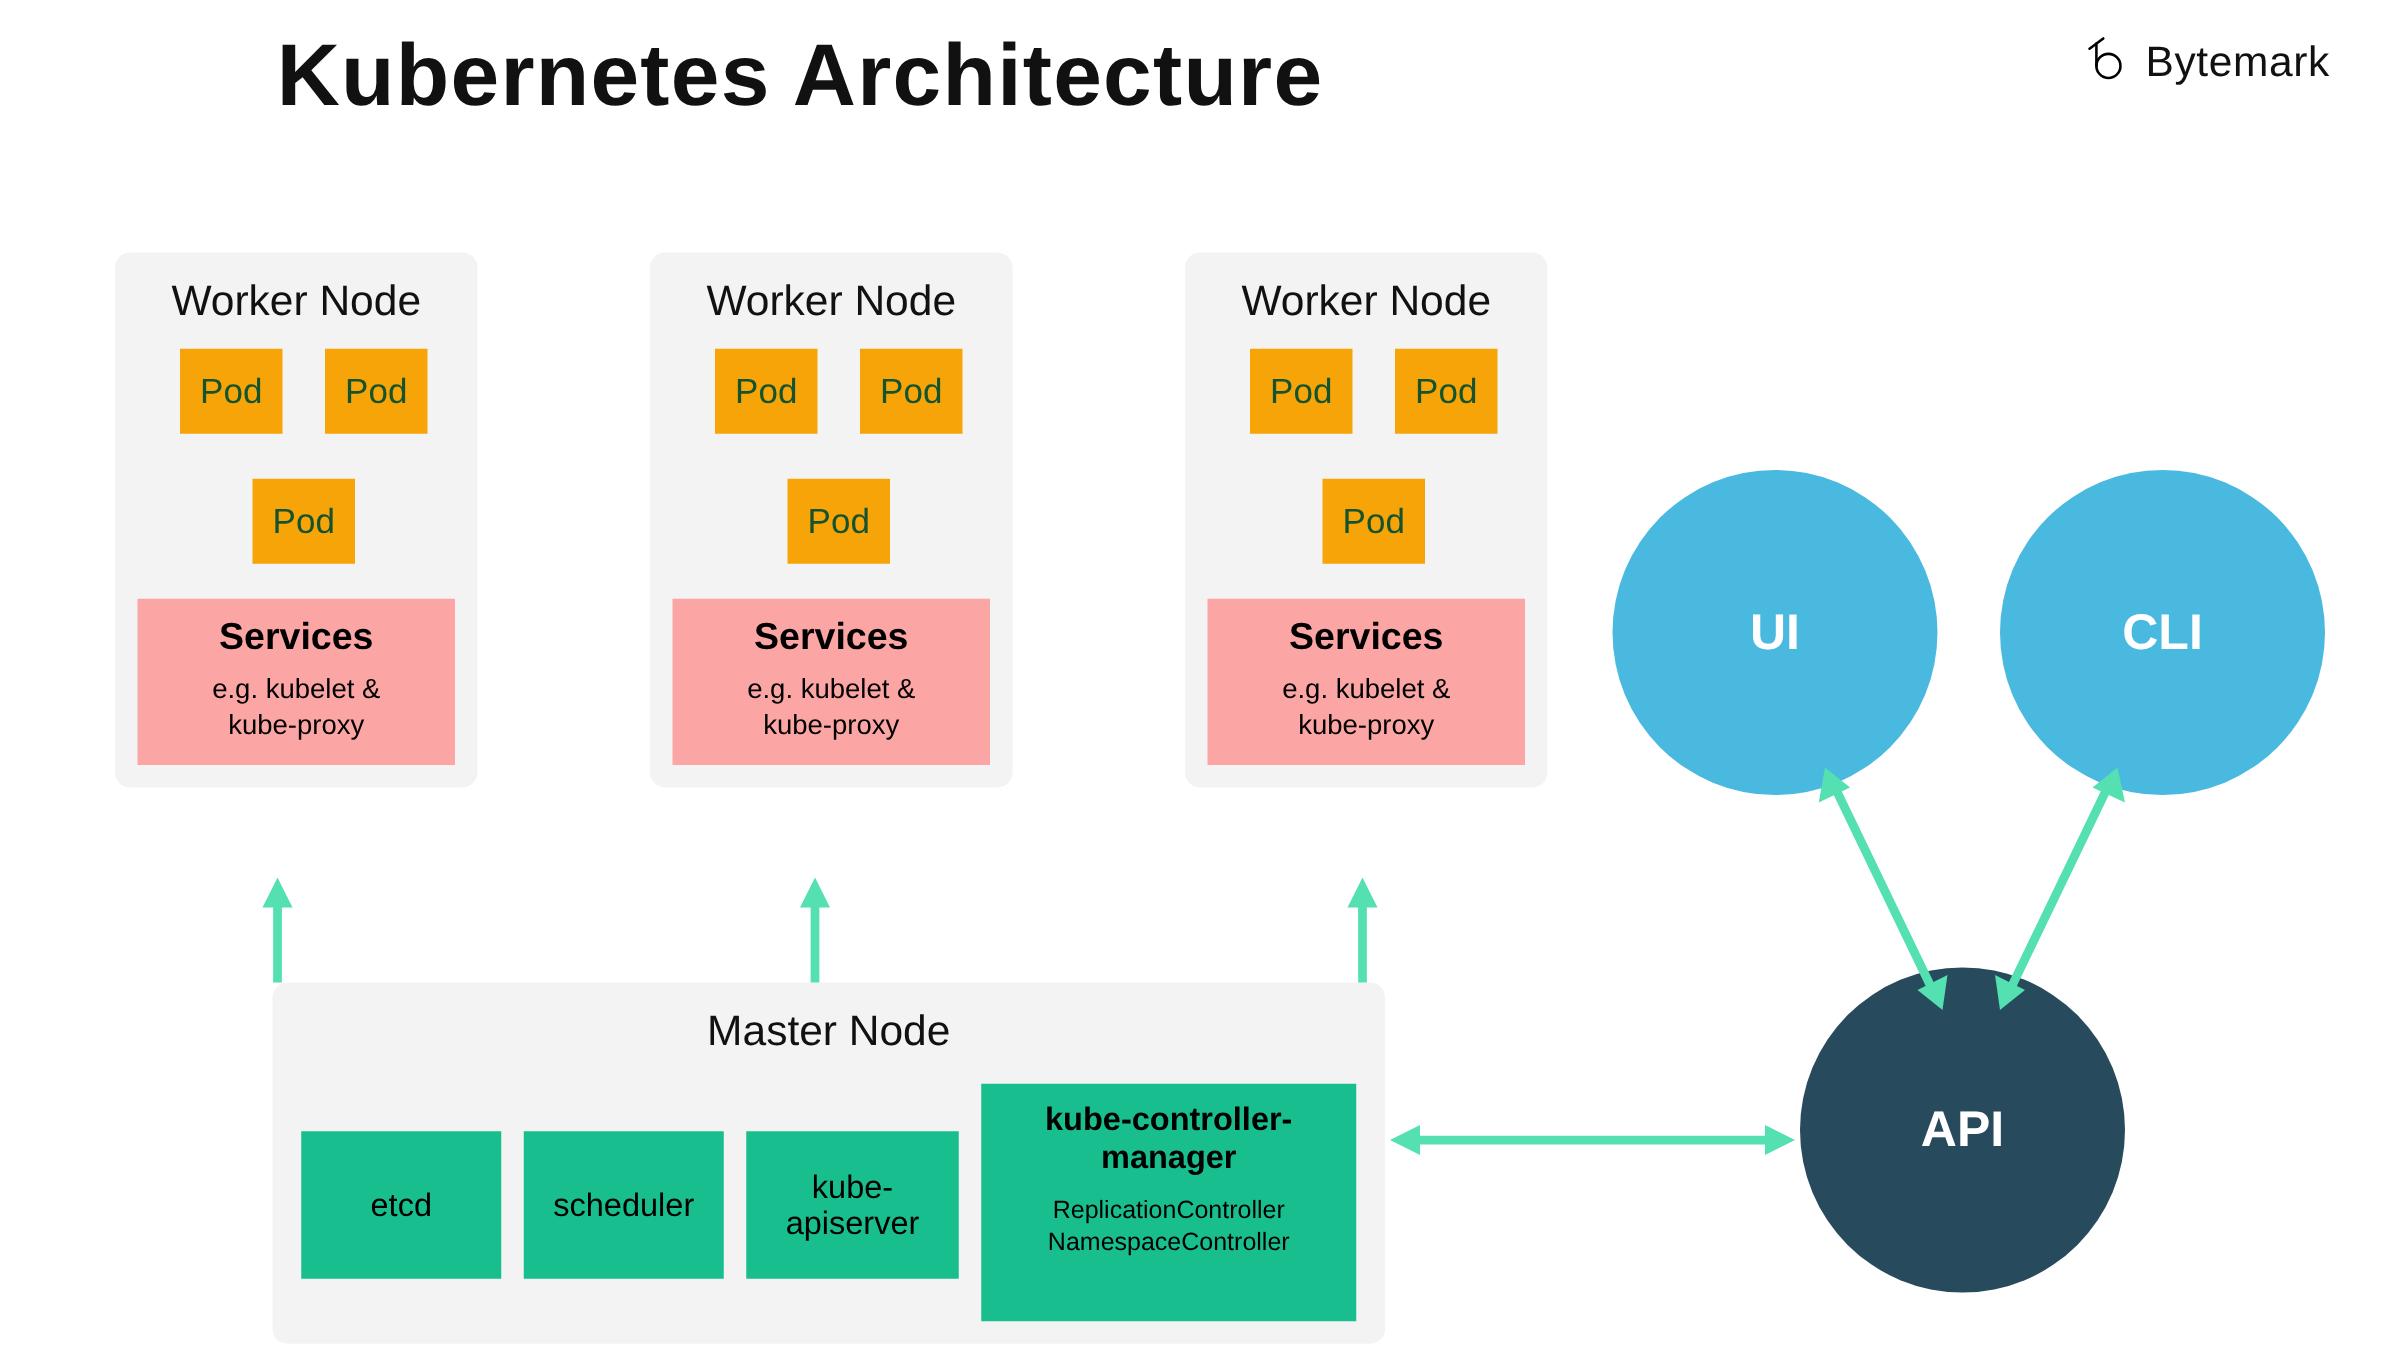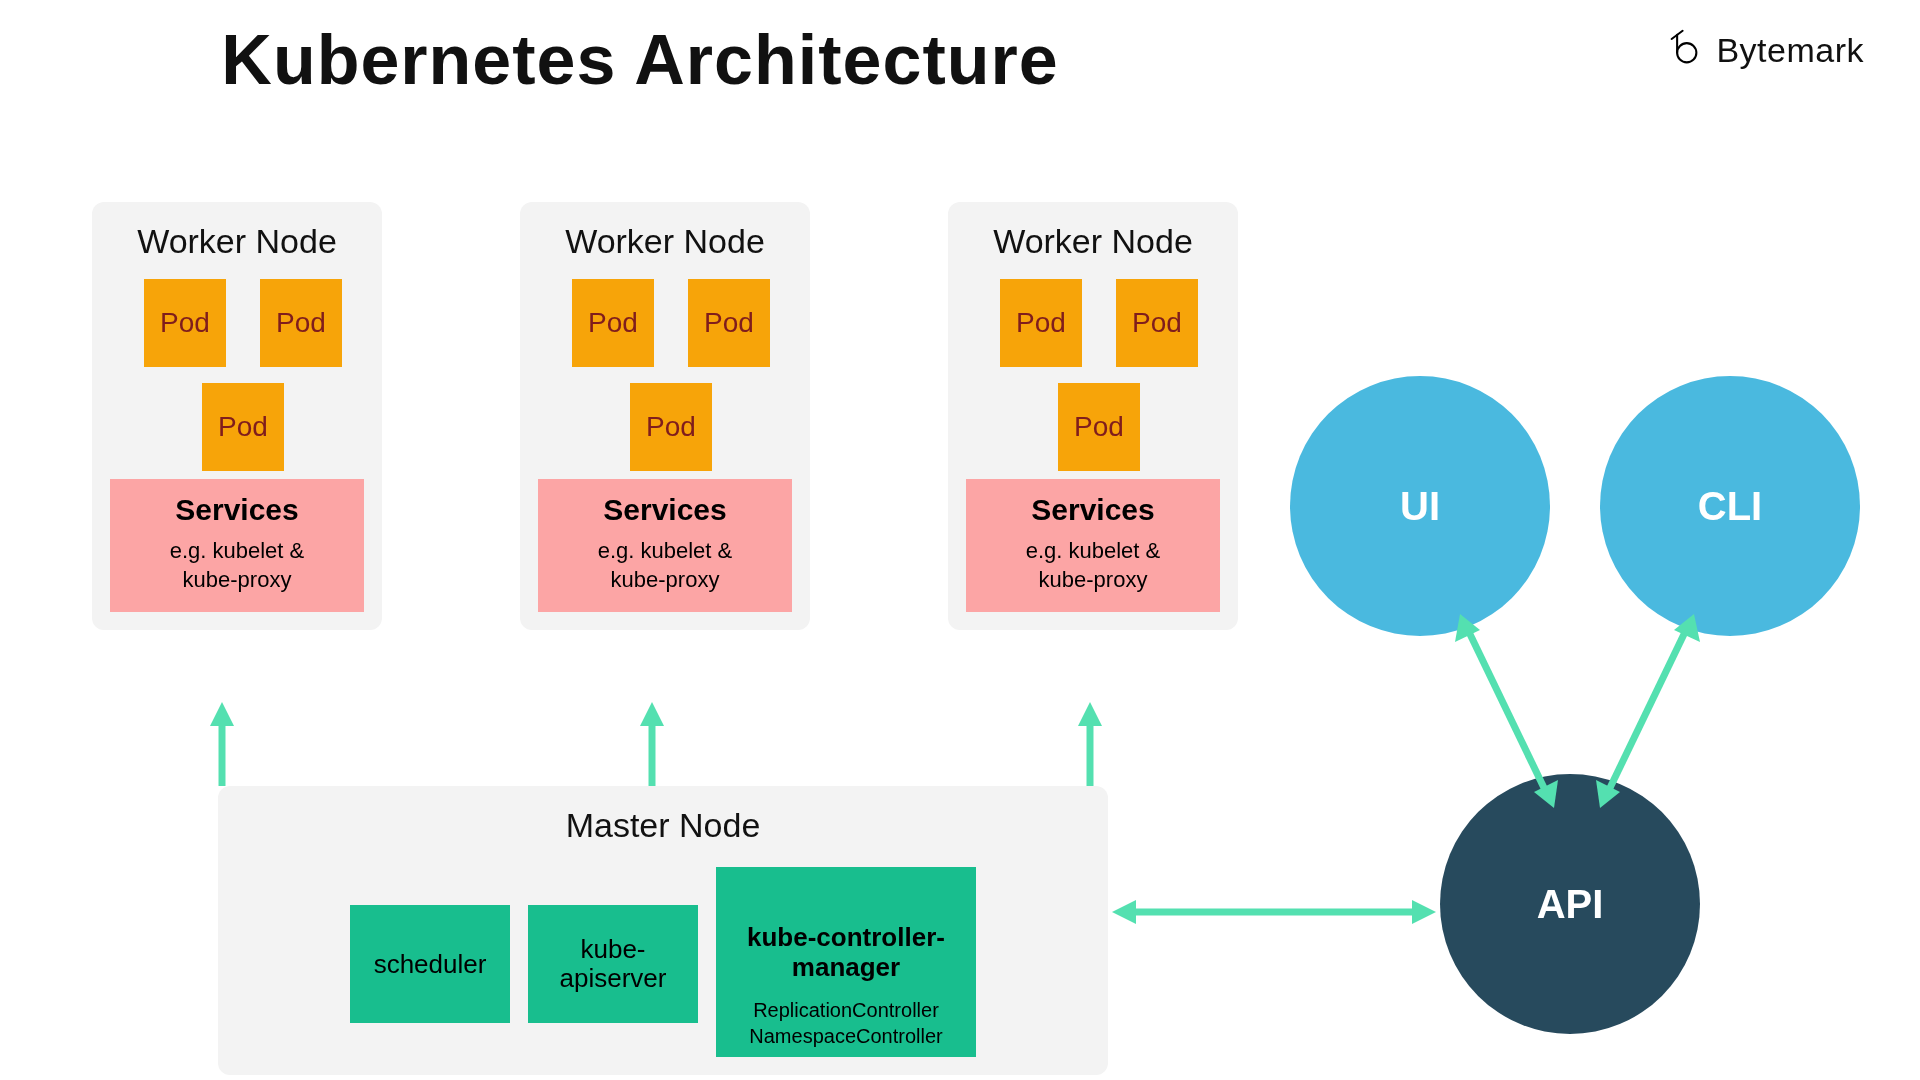--- a/index.html
+++ b/index.html
@@ -50,27 +50,27 @@
     text-align: center;
     margin: 8px 0 18px 0;
   }
   .pods {
     position: relative;
     height: 200px;
   }
   .pod {
     position: absolute;
     width: 82px;
-    height: 88px;
+    height: 68px;
     background: #f7a409;
     display: flex;
     align-items: center;
     justify-content: center;
     font-size: 28px;
-    color: #7f1d1d;
+    color: #14532d;
   }
   .services {
     background: #fca5a5;
     text-align: center;
     padding: 14px 8px 18px 8px;
     color: #000;
   }
   .services .head {
     font-size: 30px;
     font-weight: 700;
@@ -98,21 +98,21 @@
     display: flex;
     align-items: center;
     justify-content: center;
     font-size: 26px;
     text-align: center;
     padding: 8px;
     box-sizing: border-box;
   }
   .master-box.small { width: 160px; height: 118px; margin-top: 38px; }
   .master-box.med   { width: 170px; height: 118px; margin-top: 38px; flex-direction: column; line-height: 1.1; }
-  .master-box.big   { width: 260px; height: 190px; flex-direction: column; justify-content: flex-end; padding-top: 14px; }
+  .master-box.big   { width: 300px; height: 190px; flex-direction: column; justify-content: flex-start; padding-top: 14px; }
   .master-box.big .head {
     font-weight: 700;
     font-size: 26px;
     line-height: 1.15;
     margin-bottom: 14px;
   }
   .master-box.big .sub {
     font-size: 20px;
     line-height: 1.3;
   }
@@ -188,20 +188,21 @@
   </div>
   <div class="services">
     <div class="head">Services</div>
     <div class="sub"><span>e.g. kubelet &amp;</span><br><span>kube-proxy</span></div>
   </div>
 </div>
 
 <div id="master" class="card" style="left:218px; top:786px; width:890px;">
   <div class="master-title">Master Node</div>
   <div class="master-row">
+    <div class="master-box small">etcd</div>
     <div class="master-box small">scheduler</div>
     <div class="master-box med">
       <span>kube-</span>
         <span>apiserver</span>
     </div>
     <div class="master-box big">
       <div class="head"><span>kube-controller-</span><br><span>manager</span></div>
       <div class="sub"><span>ReplicationController</span><br><span>NamespaceController</span></div>
     </div>
   </div>

